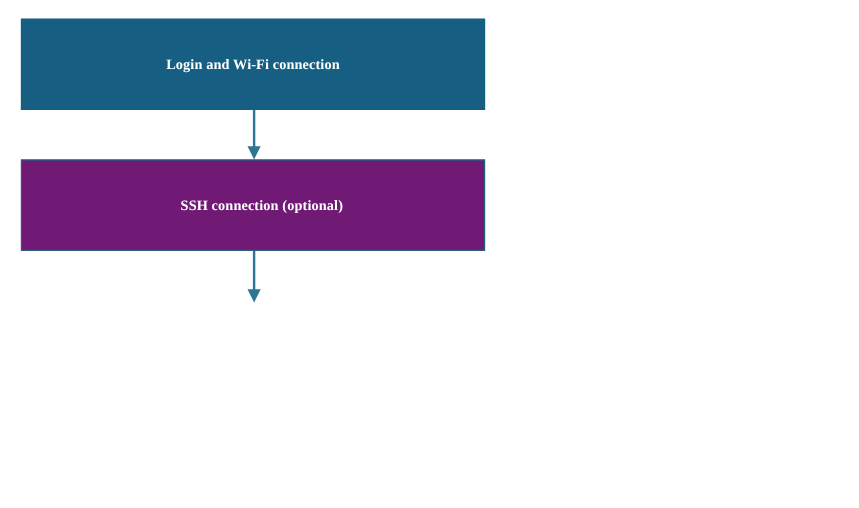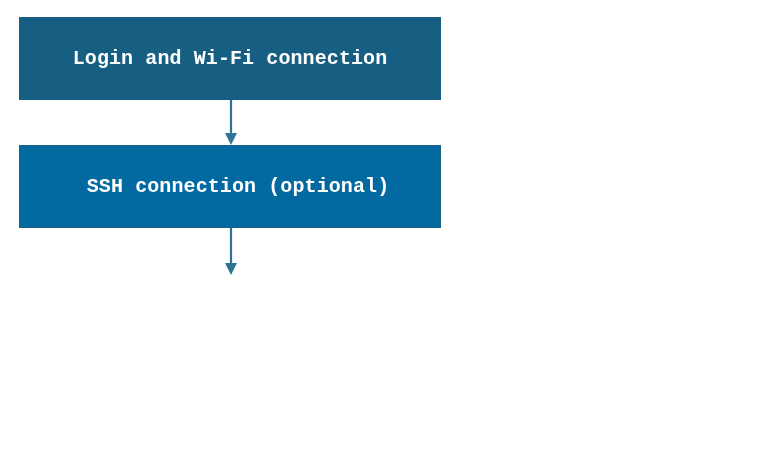--- a/index.html
+++ b/index.html
@@ -30,35 +30,35 @@
     height: 83px;
     box-sizing: border-box;
     display: flex;
     align-items: center;
     justify-content: center;
     text-align: center;
   }
 
   .node-label {
     color: #ffffff;
-    font-family: Liberation Mono, monospace;
+    font-family: Liberation Serif, serif;
     font-weight: bold;
-    font-size: 20px;
+    font-size: 13px;
     line-height: 1.2;
     letter-spacing: 0.1px;
     white-space: nowrap;
   }
 
   .node-primary {
     background: #165F83;
     border: 1px solid #165F83;
   }
 
   .node-secondary {
-    background: #0369a1;
+    background: #701a75;
     border: 1px solid #1B637F;
     padding-left: 16px;
   }
 
   #node-login   { top: 17px; }
   #node-ssh     { top: 145px; }
   #node-install { top: 275px; }
 
   .connector {
     position: absolute;

